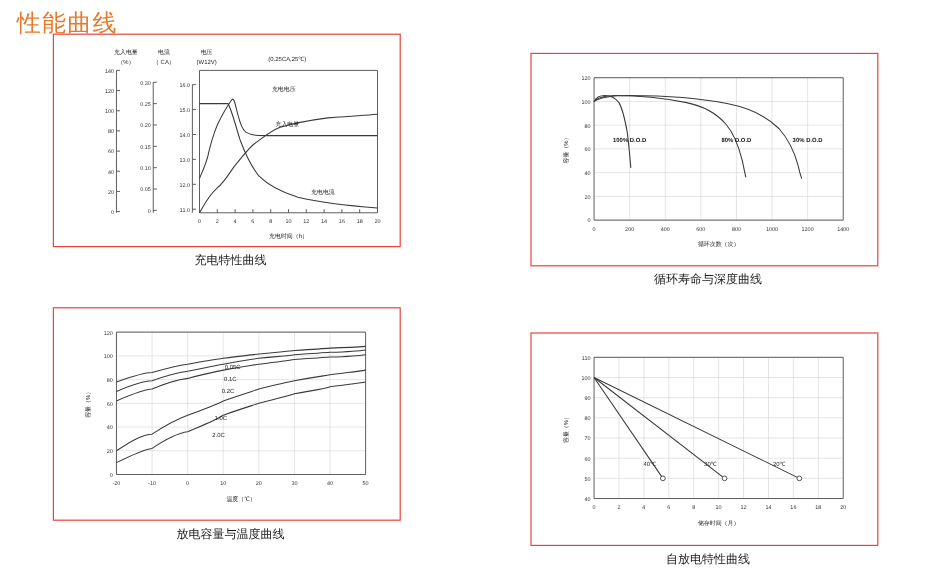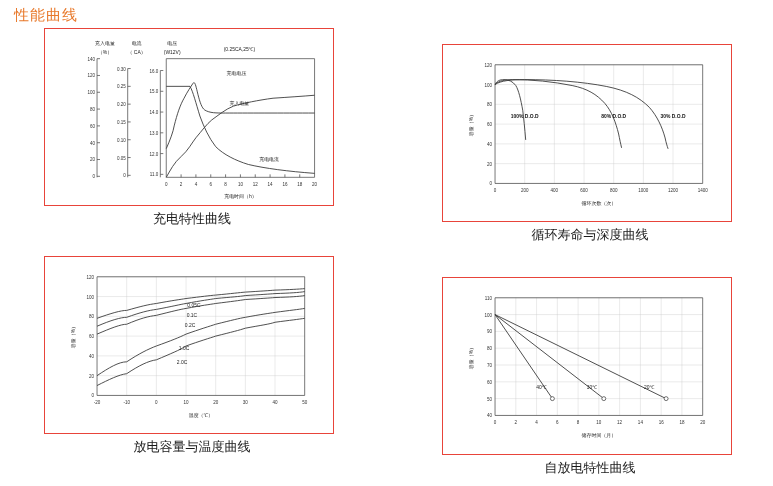--- a/index.html
+++ b/index.html
@@ -11,21 +11,21 @@
     width: 773px;
     height: 486px;
     font-family: "Liberation Sans", sans-serif;
     position: relative;
     overflow: hidden;
   }
   #page-title {
     position: absolute;
     left: 14px;
     top: 6px;
-    font-size: 15px;
+    font-size: 20px;
     color: #e8792b;
     letter-spacing: 1px;
   }
   .grid {
     position: absolute;
     left: 0;
     top: 28px;
     width: 773px;
     height: 458px;
   }
@@ -48,21 +48,21 @@
     border: 1px solid #e8443a;
     box-sizing: border-box;
     background: #fff;
   }
   .caption {
     position: absolute;
     left: 0;
     top: 182px;
     width: 340px;
     text-align: center;
-    font-size: 13px;
+    font-size: 10px;
     color: #1a1a1a;
     font-family: "Liberation Serif", serif;
   }
   svg { display: block; }
   .axis { stroke: #555; stroke-width: 0.8; fill: none; }
   .gridline { stroke: #c9c9c9; stroke-width: 0.4; fill: none; }
   .curve { stroke: #3a3a3a; stroke-width: 0.9; fill: none; }
   .tick { font-size: 4.6px; fill: #333; font-family: "Liberation Sans", sans-serif; }
   .axlabel { font-size: 5px; fill: #222; font-family: "Liberation Sans", sans-serif; }
   .ann { font-size: 5px; fill: #222; font-family: "Liberation Sans", sans-serif; }

